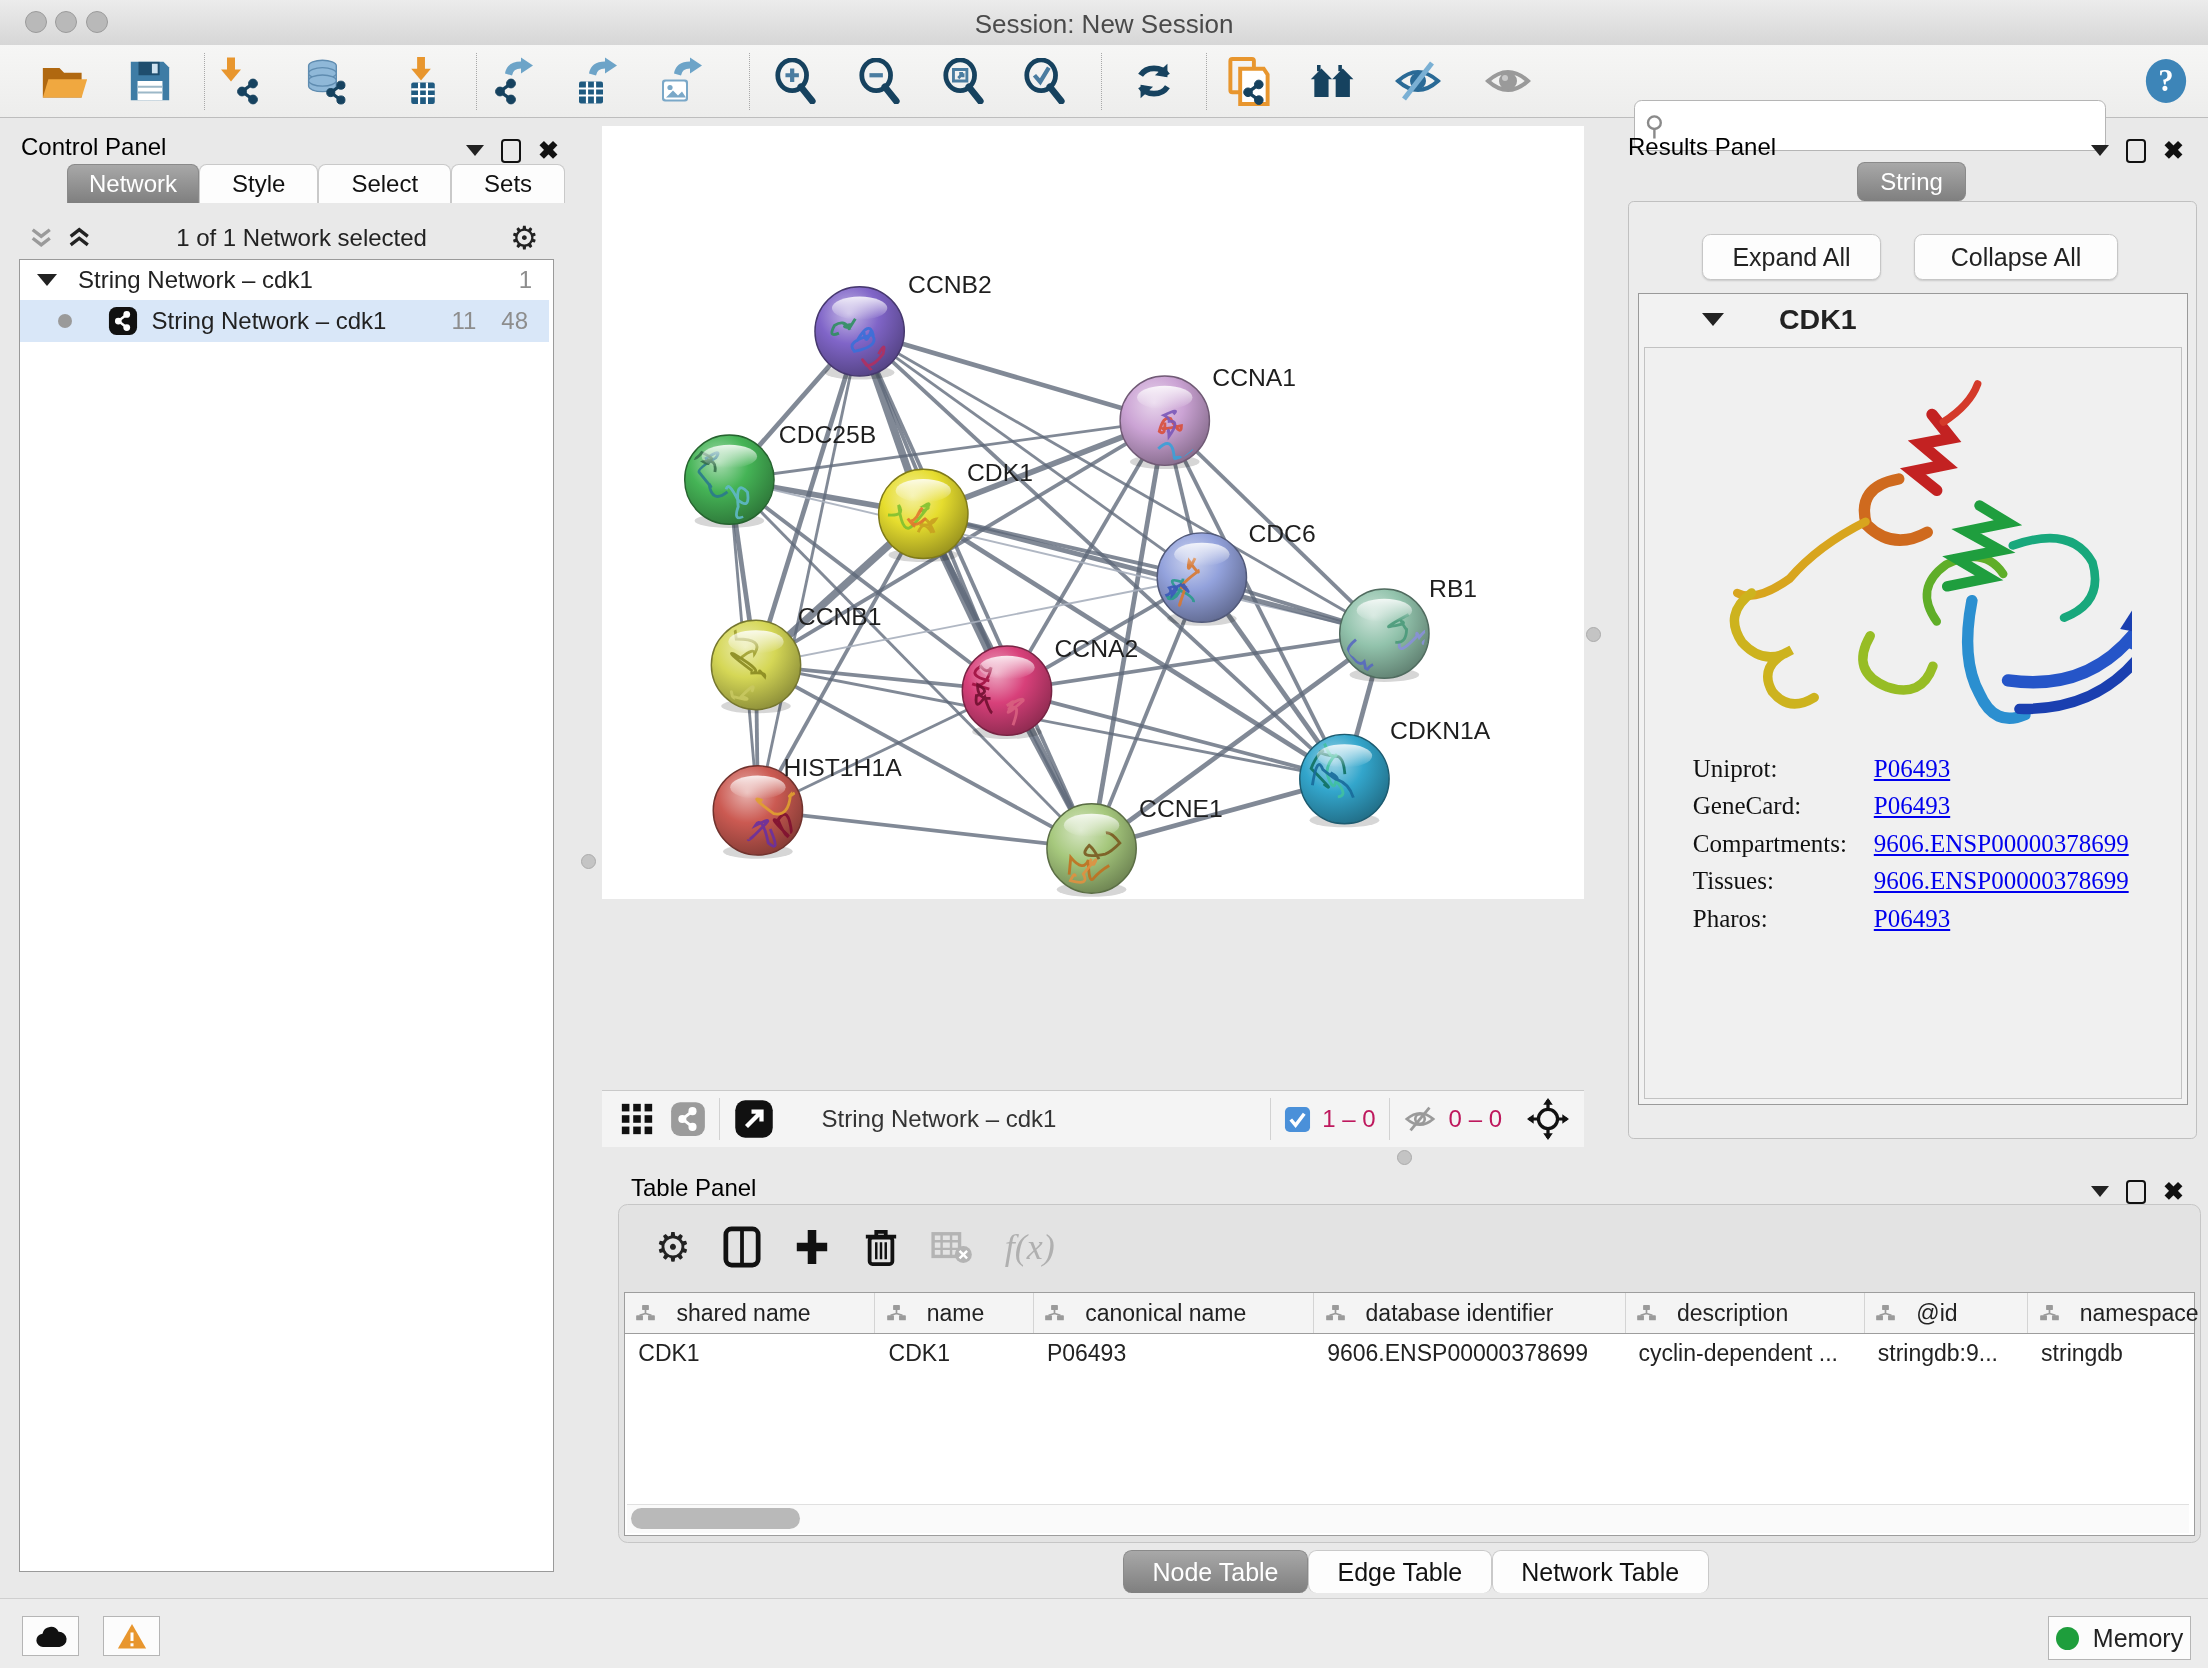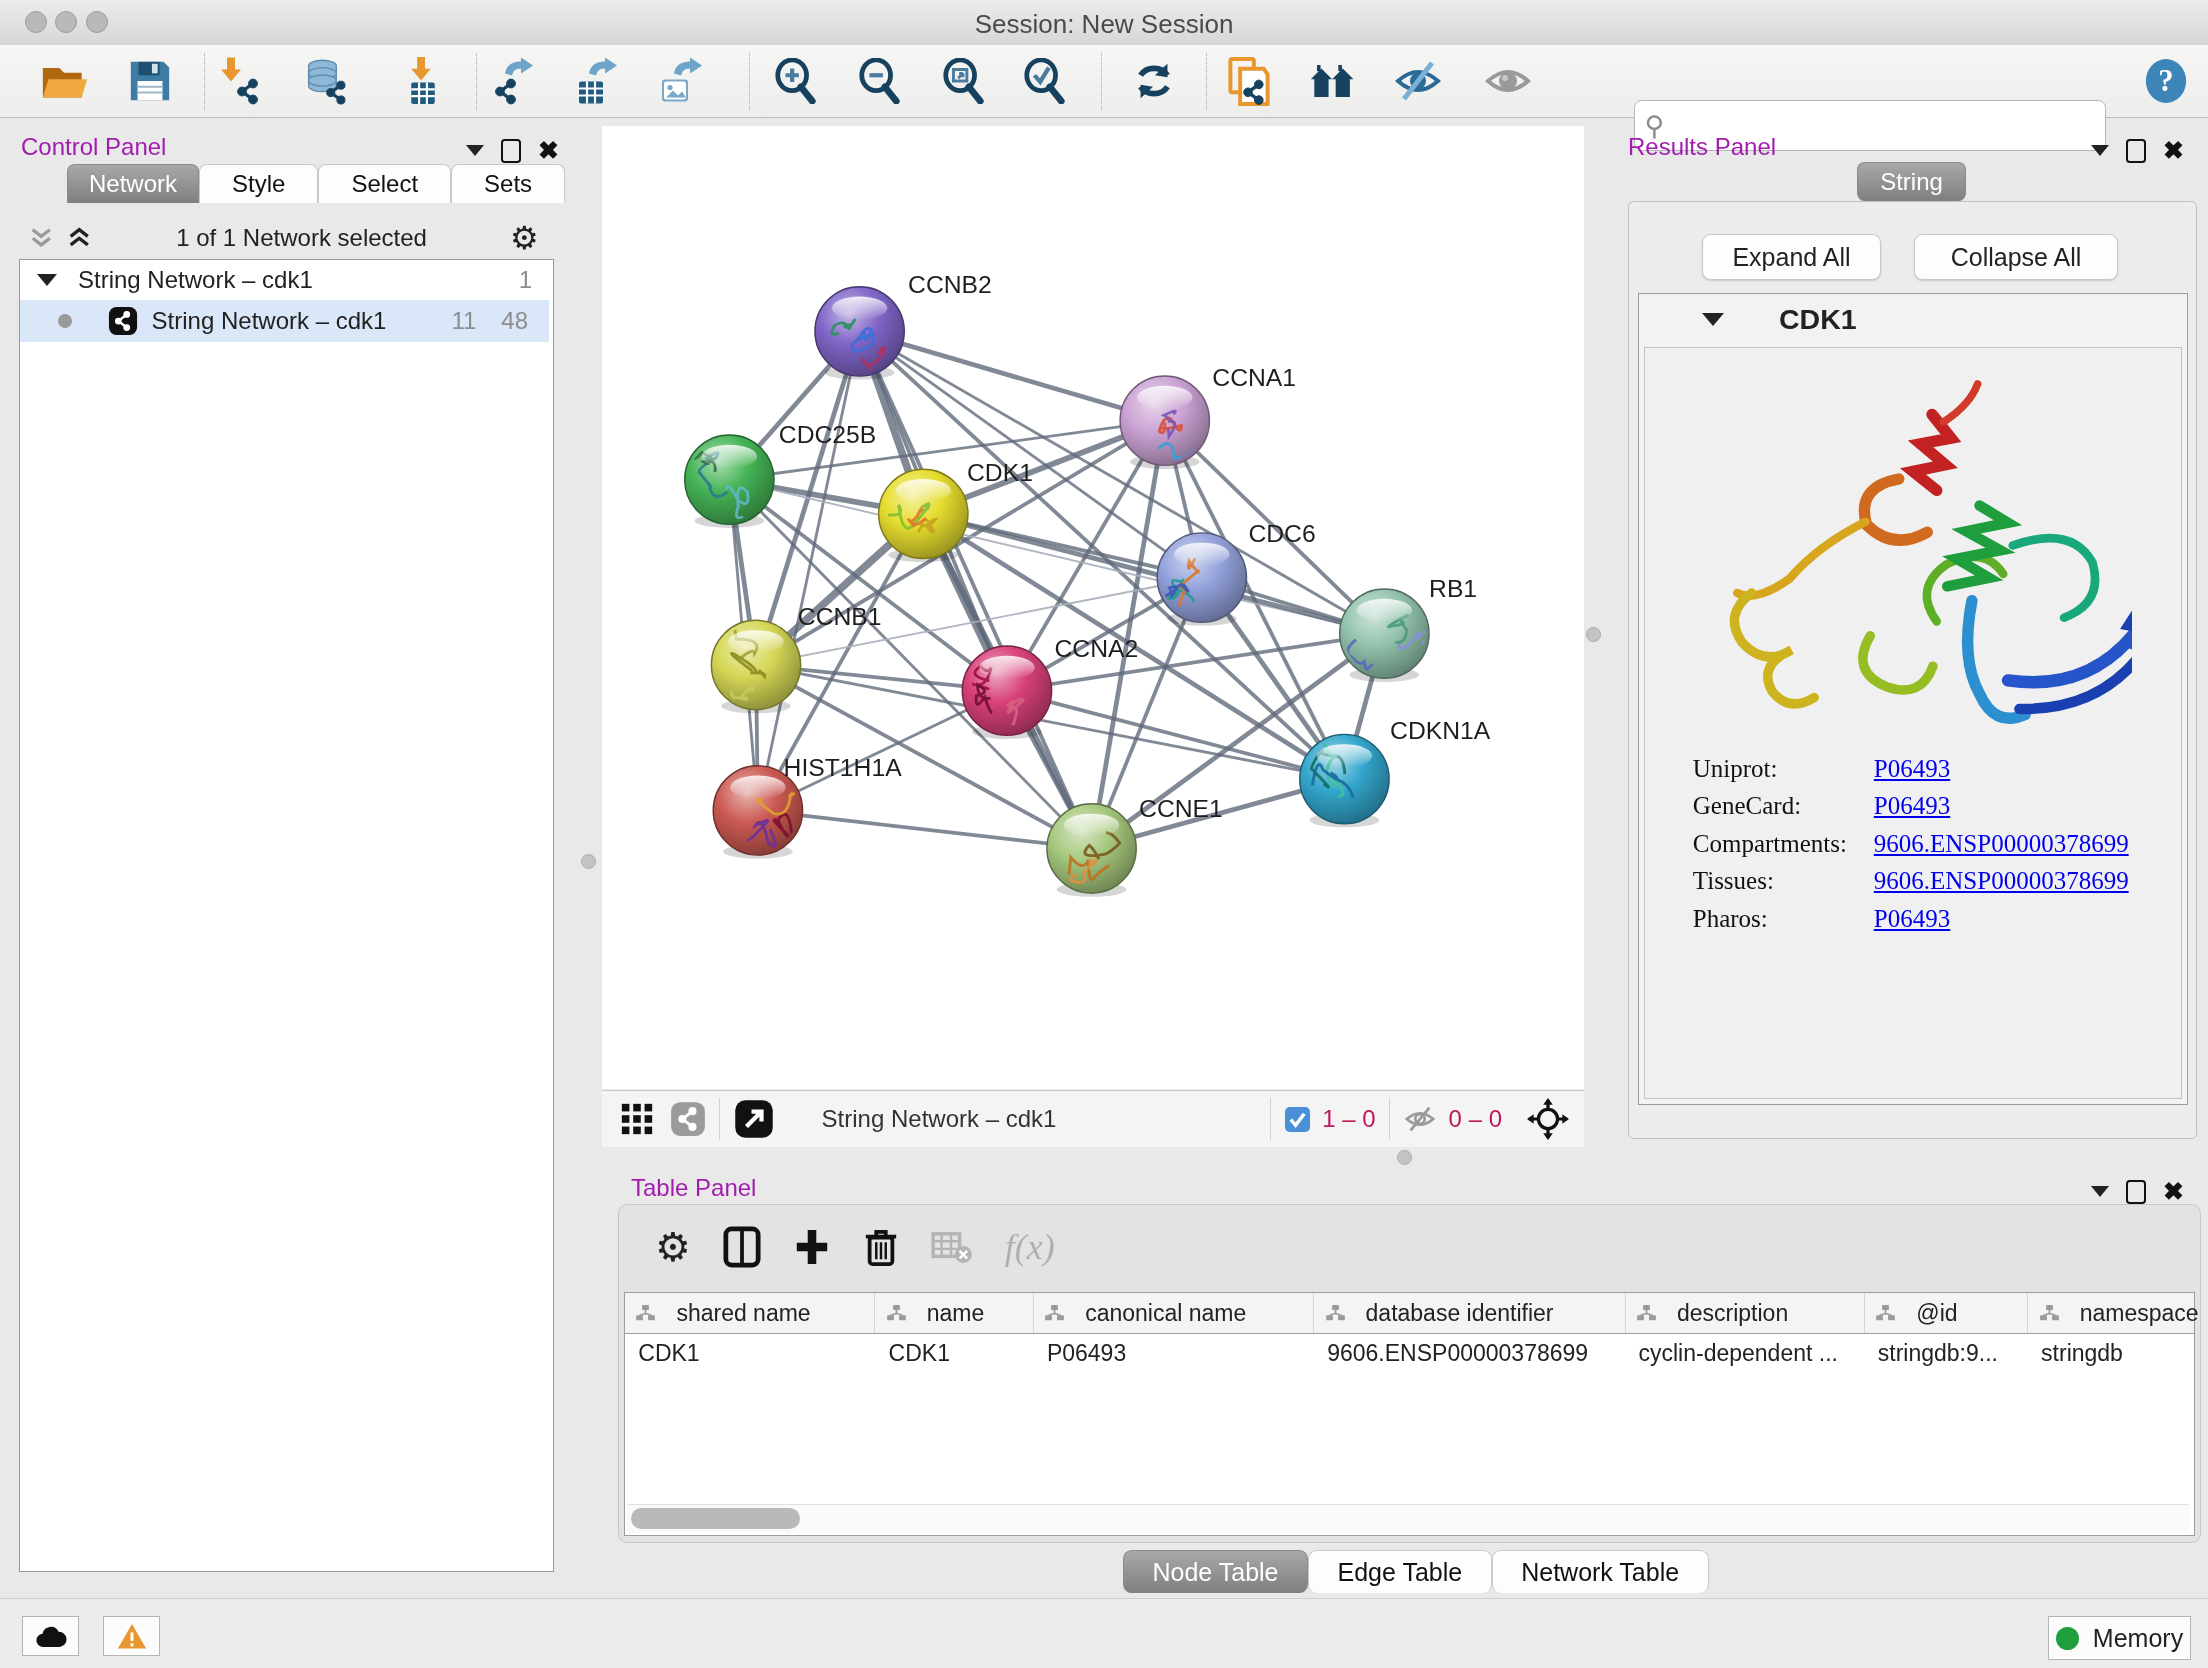--- a/index.html
+++ b/index.html
@@ -14,21 +14,21 @@
   
   #toolbar{left:0;top:45px;width:2208px;height:72px;background:linear-gradient(#f6f6f5,#ededec);
     border-bottom:1px solid #bdbdbd;}
   .tbtn{top:12.4px;width:48px;height:48px;display:flex;align-items:center;justify-content:center;cursor:pointer;}
   .tsep{top:7.6px;width:0;height:57px;border-left:1.9px dotted #a8a8a8;}
   #search-wrap{left:1634px;top:55px;width:470px;height:49px;background:#fff;border:1px solid #b5b5b5;
     border-radius:7.6px;display:flex;align-items:center;}
   #search-wrap input{border:none;outline:none;font-size:23px;flex:1;background:transparent;
     font-family:"Liberation Sans",sans-serif;}
   
-  .panel-title{font-size:24px;color:#a21caf;}
+  .panel-title{font-size:24px;color:#000000;}
   .wicons{display:flex;gap:17px;align-items:center;}
   .wi-caret{width:0;height:0;border-left:9.5px solid transparent;border-right:9.5px solid transparent;
     border-top:11.4px solid #222;}
   .wi-float{width:16px;height:20px;border:2.9px solid #111;border-radius:3.8px;}
   .wi-x{font-size:25px;font-weight:bold;color:#111;line-height:1;}
   .tab{height:38px;border:1px solid #c9c9c9;border-bottom:none;background:#fdfdfd;color:#111;
     display:flex;align-items:center;justify-content:center;font-size:24px;border-radius:7.6px 7.6px 0 0;cursor:pointer;}
   .tab.sel{background:linear-gradient(#a8a8a8,#7f7f7f);color:#fff;border-color:#8a8a8a;}
   
   #cp-list{left:19px;top:259px;width:533px;height:1311px;background:#fff;border:1.9px solid #9a9a9a;}
@@ -301,21 +301,21 @@
         <circle cx="11" cy="16" r="3.6" fill="#fff"></circle>
         <circle cx="20" cy="23" r="3.6" fill="#fff"></circle>
       <path d="M20 9 L11 16 L20 23" stroke="#fff" stroke-width="2.6" fill="none"></path>
     </svg>
     <div class="t25" style="margin-left:13.3px;flex:1">String Network – cdk1</div>
     <div class="t25 count" style="margin-right:25px">11</div>
     <div class="t25 count" style="margin-right:21px">48</div>
   </div>
 </div>
 
-<div class="abs" style="left:602px;top:126px;width:982px;height:963px;background:#fff">
+<div class="abs" style="left:602px;top:126px;width:982px;height:773px;background:#fff">
   <svg id="net-svg" width="982" height="963" viewBox="0 0 1033 1013">
       <defs>
         <radialGradient id="g0" cx="38%" cy="30%" r="75%">
       <stop offset="0%" stop-color="#c6bae6"></stop>
       <stop offset="45%" stop-color="#8065c8"></stop>
       <stop offset="100%" stop-color="#534282"></stop>
         </radialGradient>
         <radialGradient id="g1" cx="38%" cy="30%" r="75%">
       <stop offset="0%" stop-color="#e8d6ec"></stop>
       <stop offset="45%" stop-color="#cba3d4"></stop>

